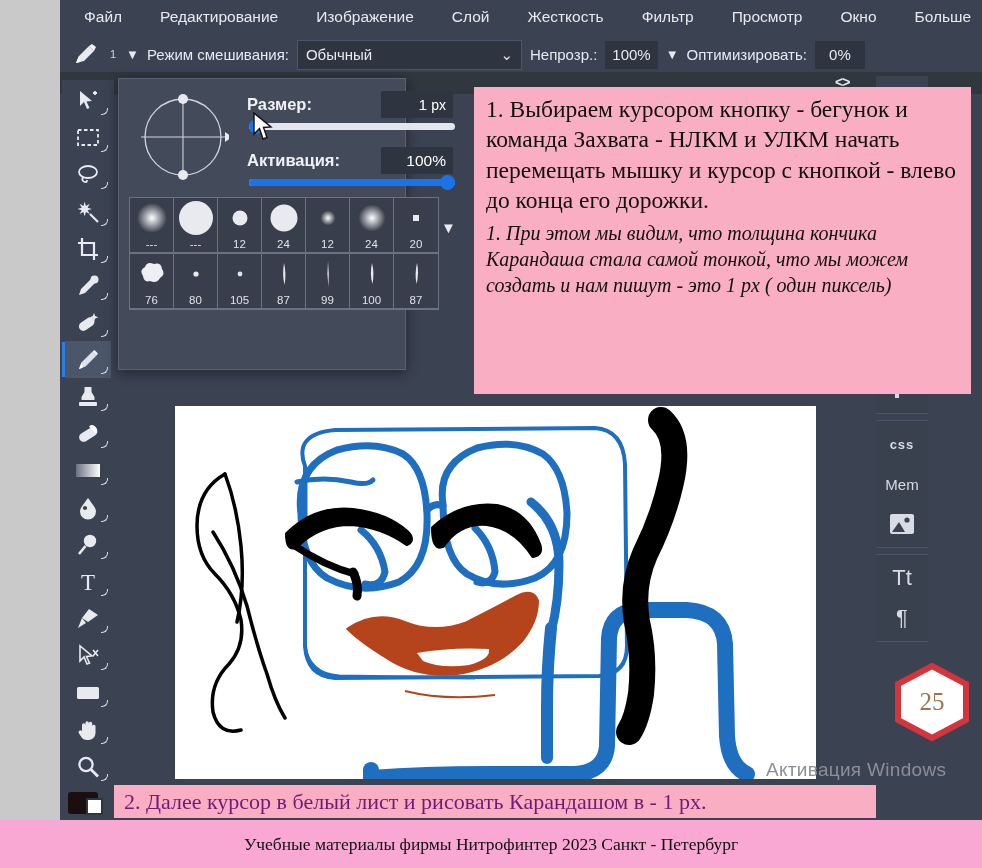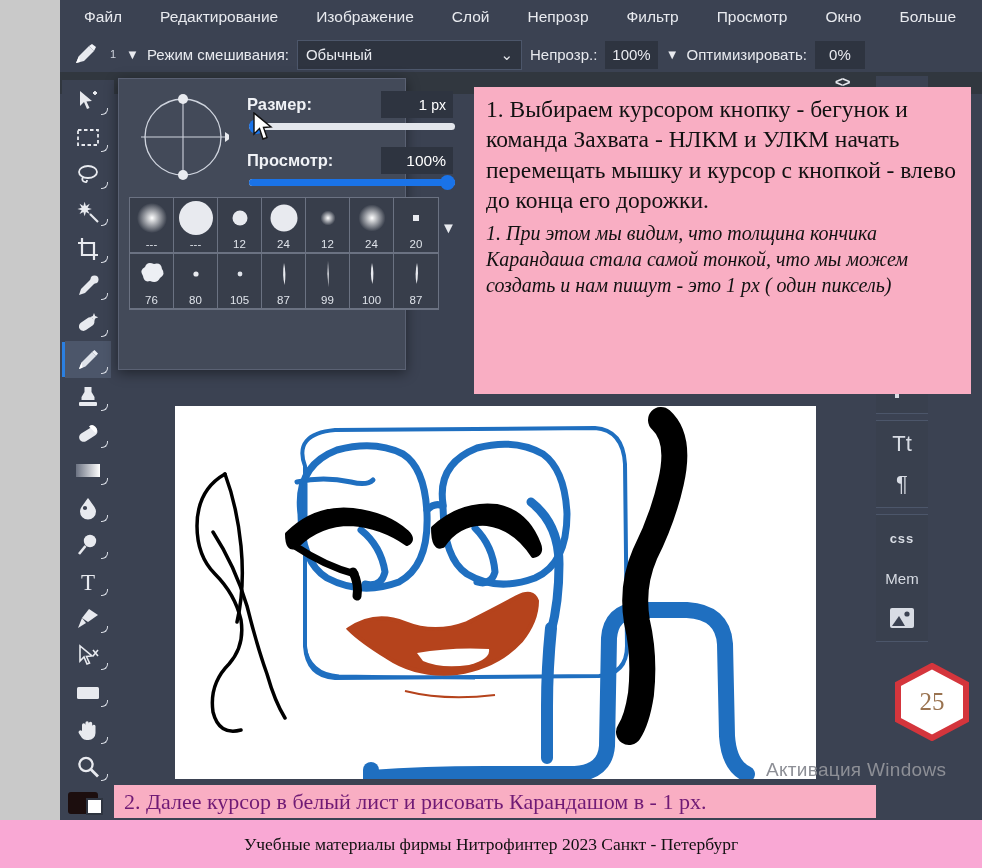--- a/index.html
+++ b/index.html
@@ -241,21 +241,21 @@
   <div class="app-window">
     <div class="left-white-gutter"></div>
     <div class="app-chrome"></div>
   </div>
 
   <div class="menubar">
     <div class="menu-item">Файл</div>
     <div class="menu-item">Редактирование</div>
     <div class="menu-item">Изображение</div>
     <div class="menu-item">Слой</div>
-    <div class="menu-item">Непрозр</div>
+    <div class="menu-item">Жесткость</div>
     <div class="menu-item">Фильтр</div>
     <div class="menu-item">Просмотр</div>
     <div class="menu-item">Окно</div>
     <div class="menu-item">Больше</div>
     <div class="ai-badge">A</div>
   </div>
 
   <div class="optionsbar">
     <div class="tool-glyph">
       <svg width="26" height="26" viewBox="0 0 26 26">
@@ -459,21 +459,21 @@
         <span class="num-box">
           <span>1</span>
           <span class="unit">px</span>
         </span>
       </div>
       <div class="slider s-size">
         <div class="knob k-size"></div>
       </div>
 
       <div class="hard-row">
-        <span class="brush-lbl">Просмотр:</span>
+        <span class="brush-lbl">Активация:</span>
         <span class="num-box">100%</span>
       </div>
       <div class="slider s-hard">
         <div class="fill"></div>
         <div class="knob k-hard"></div>
       </div>
     </div>
 
     <div class="brush-grid-wrap">
       <div class="brush-grid">
@@ -620,36 +620,36 @@
     <path d="M2 1 L2 22 L7.5 16.5 L11 27 L15 25.5 L11.5 15.5 L19 15 Z" fill="#ffffff" stroke="#111" stroke-width="1.4"></path>
   </svg>
 
   <div class="rightpanel">
     <div class="rp-group" style="margin-top:290px;">
       <div class="rp-item">
         <svg width="22" height="22" viewBox="0 0 22 22">
           <path d="M4 3 h10 a5 5 0 0 1 0 10 h-6 v6 h-4 Z" fill="#d8dce4"></path>
         </svg>
       </div>
-    </div>
-    <div class="rp-group">
-      <div class="rp-item">Tt</div>
-      <div class="rp-item">¶</div>
     </div>
     <div class="rp-group">
       <div class="rp-item small">css</div>
       <div class="rp-item med">Mem</div>
       <div class="rp-item">
         <svg width="26" height="22" viewBox="0 0 26 22">
           <rect x="1" y="1" width="24" height="20" rx="2" fill="#d8dce4"></rect>
           <circle cx="18" cy="7" r="2.6" fill="#3b4252"></circle>
           <path d="M3 19 L10 9 L16 19 Z" fill="#3b4252"></path>
         </svg>
       </div>
     </div>
+    <div class="rp-group">
+      <div class="rp-item">Tt</div>
+      <div class="rp-item">¶</div>
+    </div>
   </div>
 
   <div class="canvas-frame">
     <svg width="641" height="373" viewBox="0 0 641 373">
       <rect x="0" y="0" width="641" height="373" fill="#ffffff"></rect>
       <g fill="none" stroke="#1f6fc0" stroke-linecap="round" stroke-linejoin="round">
 
         <path d="M130 60 Q118 28 160 24 L420 22 Q448 24 450 58 L452 240 Q452 268 424 270 L160 272 Q132 270 130 240 Z" stroke-width="4"></path>
 
         <path d="M126 108 Q120 60 162 44 Q200 34 228 48 Q250 62 252 108 Q254 160 224 176 Q186 190 152 172 Q126 156 126 108 Z" stroke-width="7"></path>

